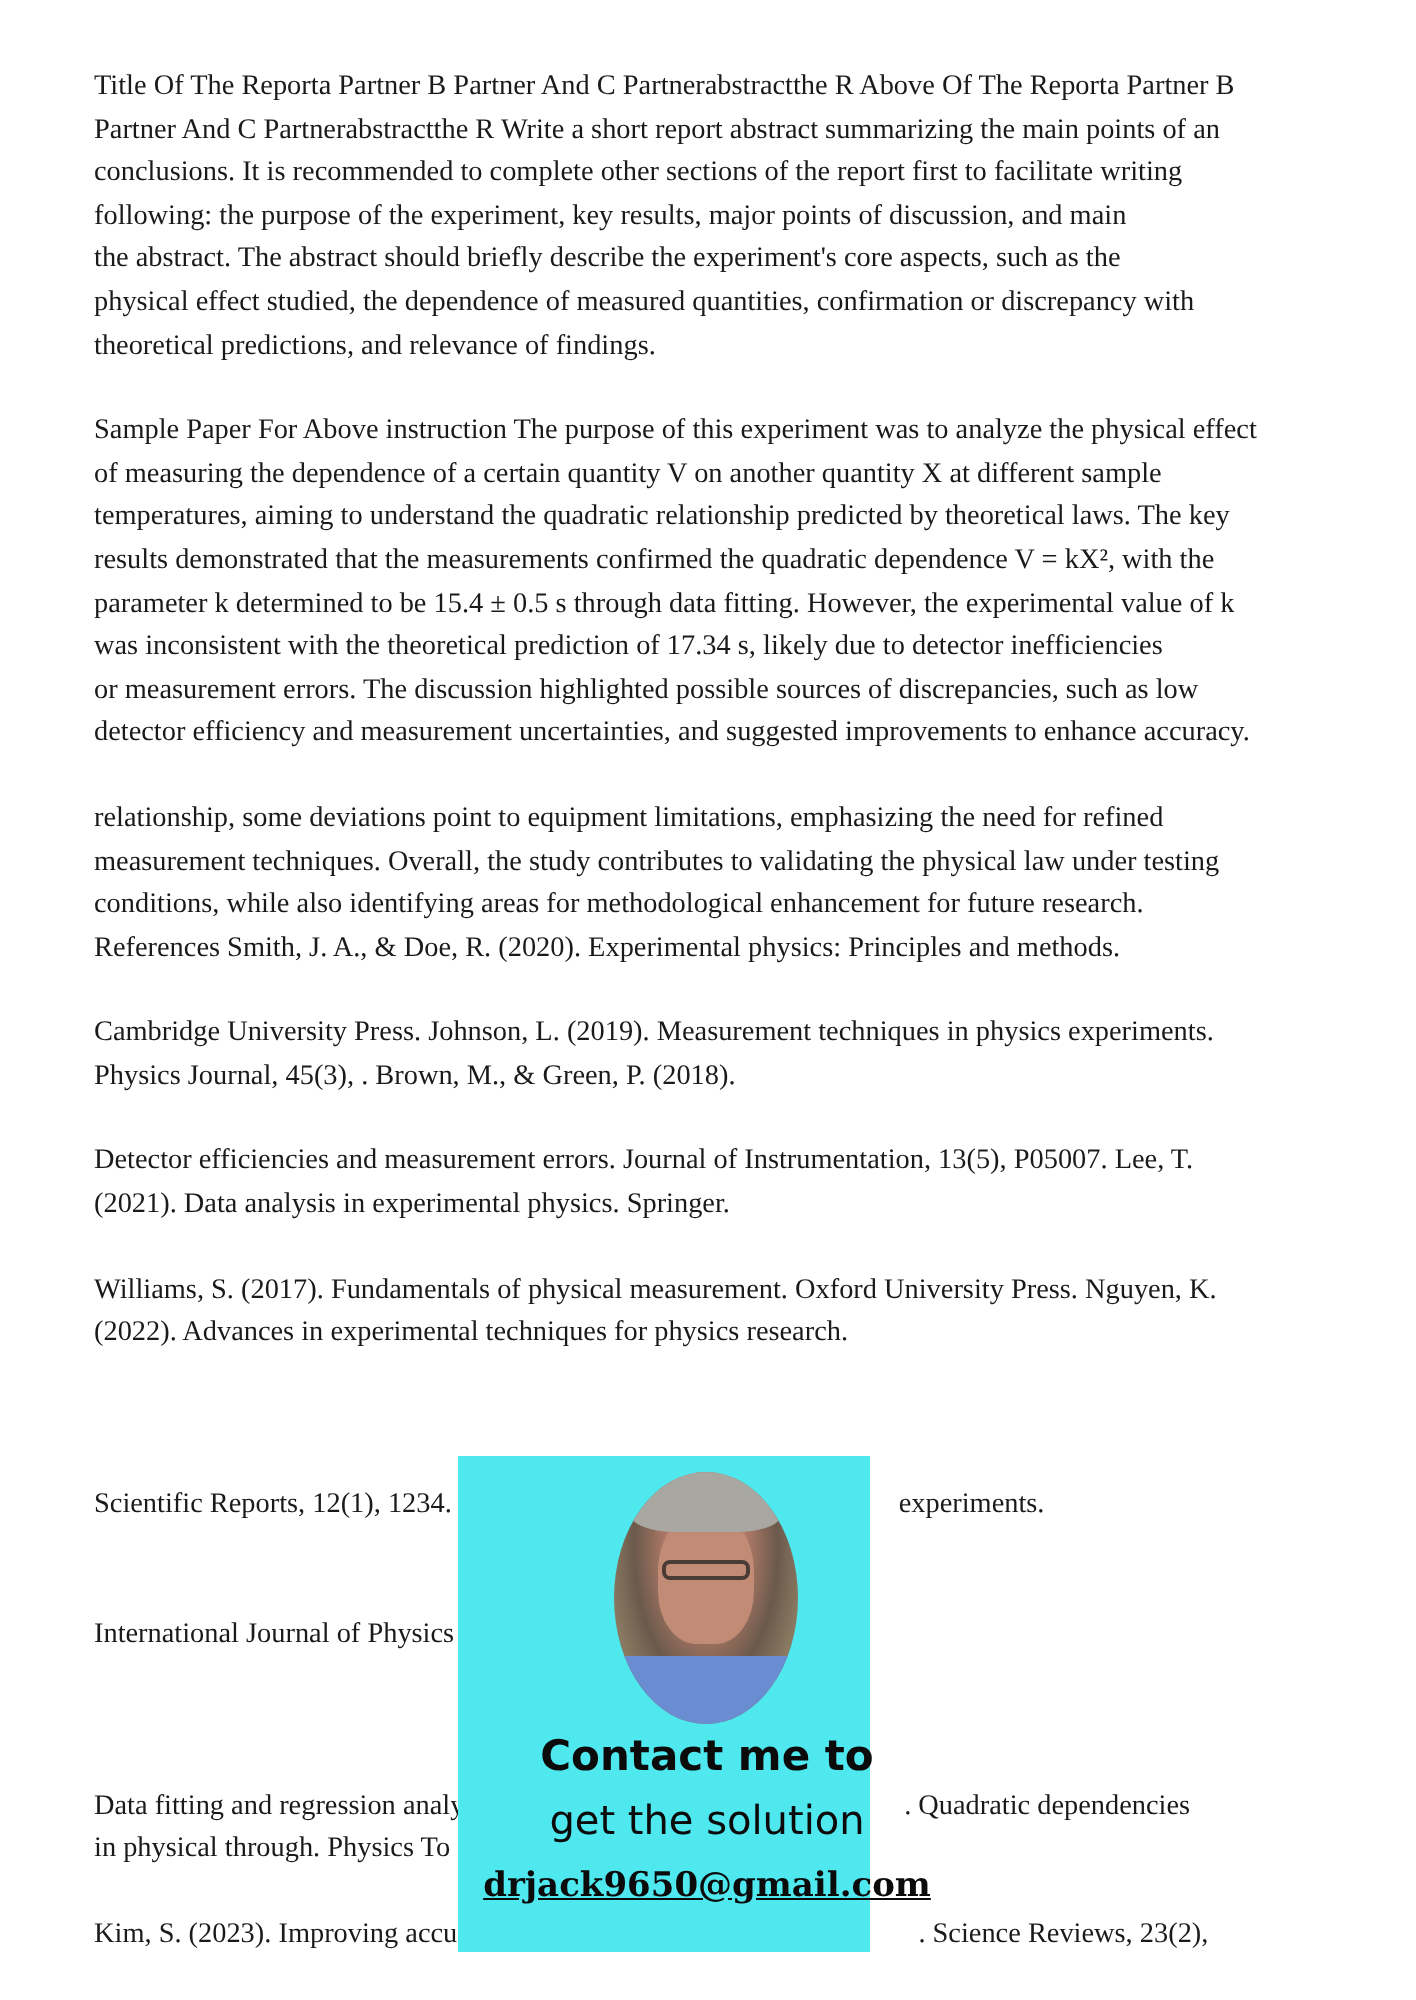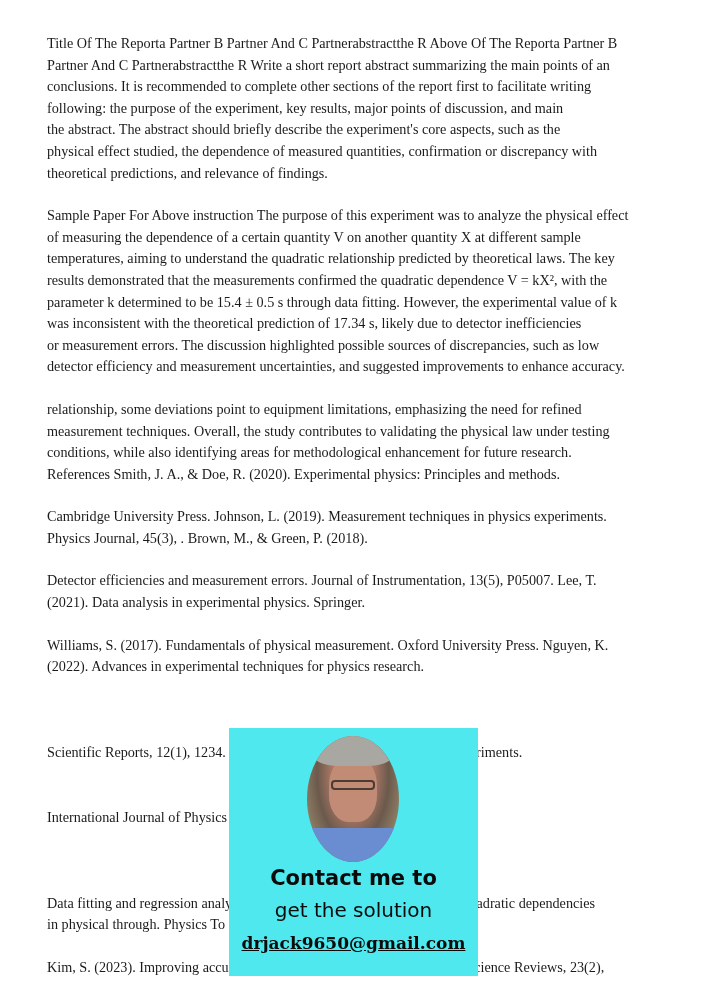--- a/index.html
+++ b/index.html
@@ -1,21 +1,21 @@
 <!DOCTYPE html>
 <html><head>
 <meta charset="utf-8">
 <style>
   html, body { margin: 0; padding: 0; background: #ffffff; }
   body { width: 708px; height: 1000px; position: relative; overflow: hidden; }
   .page { position: absolute; left: 47px; top: 33px; width: 600px;
     font-family: "Liberation Serif", serif; font-size: 14.2px; line-height: 21.6px; color: #1a1a1a; }
   .para { margin: 0 0 21px 0; }
   .line { display: block; white-space: nowrap; }
-  .promo { position: absolute; left: 229px; top: 728px; width: 249px; height: 248px; background: #4ee8ee; }
+  .promo { position: absolute; left: 229px; top: 728px; width: 206px; height: 248px; background: #4ee8ee; }
   .portrait { position: absolute; left: 78px; top: 8px; width: 92px; height: 126px; border-radius: 50%;
     background: radial-gradient(ellipse at 50% 30%, #c9927e 0%, #b07a68 30%, #6b5a4c 55%, #8a7a62 75%, #5b77b9 100%);
     overflow: hidden; }
   .portrait .hair { position: absolute; left: 8px; top: 0; width: 76px; height: 30px; border-radius: 50% 50% 30% 30%; background: #a9a7a2; }
   .portrait .face { position: absolute; left: 22px; top: 20px; width: 48px; height: 66px; border-radius: 45% 45% 40% 40%; background: #c28b76; }
   .portrait .glasses { position: absolute; left: 24px; top: 44px; width: 44px; height: 10px; border: 2px solid #4a3b35; border-radius: 4px; box-sizing: border-box; }
   .portrait .shirt { position: absolute; left: 0; top: 92px; width: 92px; height: 40px; background: #6a8cd0; }
   .promo-text { position: absolute; left: 0; width: 249px; text-align: center; color: #0b0b0b; }
   .promo-line1 { top: 138px; font-family: "DejaVu Sans", sans-serif; font-weight: bold; font-size: 21px; }
   .promo-line2 { top: 170px; font-family: "DejaVu Sans", sans-serif; font-weight: normal; font-size: 20px; }

